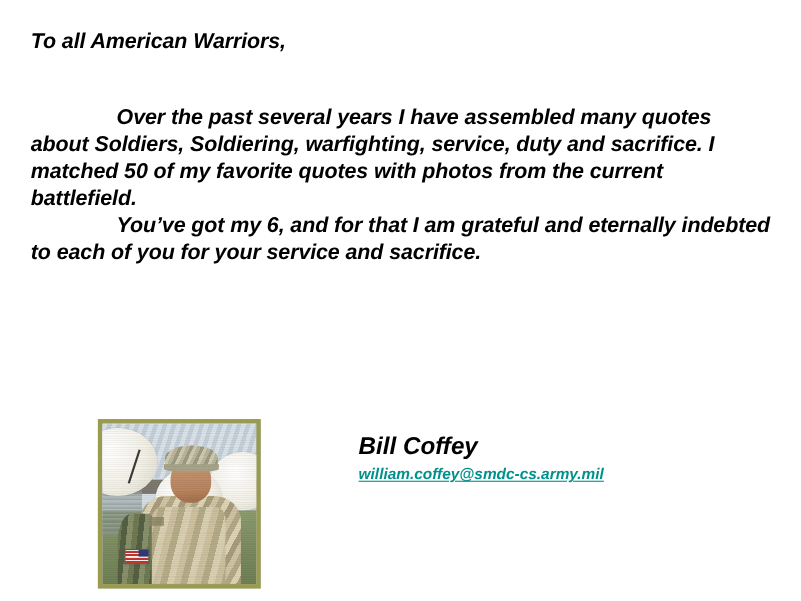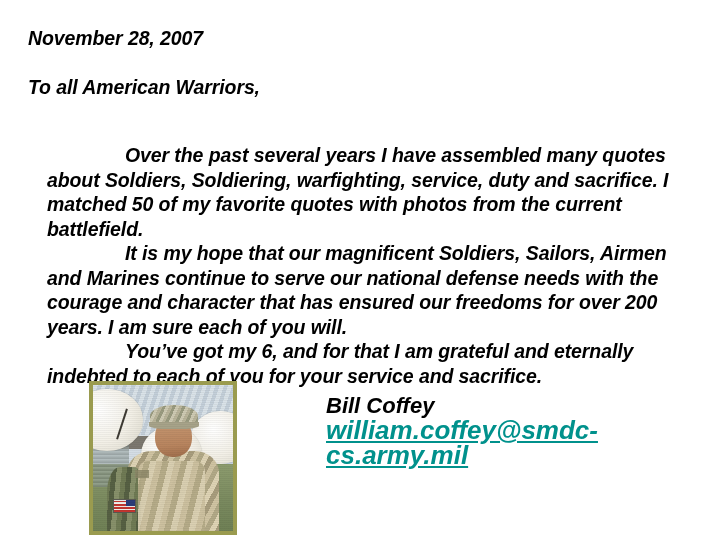--- a/index.html
+++ b/index.html
@@ -36,21 +36,21 @@
     font-style: italic;
     font-size: 19.5px;
     line-height: 24.5px;
     color: #000000;
     letter-spacing: -0.1px;
     margin: 0;
     text-align: left;
   }
   .line-date { margin-bottom: 24px; }
   .salutation { margin-bottom: 44px; }
-  .para { text-indent: 78px; margin-left: 19px; }
+  .para { text-indent: 78px; }
   .para + .para { margin-top: 0; }
 
   
   .photo-frame {
     position: absolute;
     left: 89px;
     top: 381px;
     width: 148px;
     height: 154px;
     border: 4px solid #9a9b4f;
@@ -203,42 +203,40 @@
     font-size: 22px;
     line-height: 25px;
     color: #000000;
     margin: 0;
   }
   .sig-email {
     display: inline-block;
     font-family: "Liberation Sans", sans-serif;
     font-weight: bold;
     font-style: italic;
-    font-size: 26px;
+    font-size: 14px;
     line-height: 25px;
     color: #00918c;
     text-decoration: underline;
     text-underline-offset: 2px;
     margin: 0;
     cursor: pointer;
   }
 </style>
 </head>
 <body>
 
 <div class="slide">
 
   <div class="letter">
-    <p class="line-date">November 28, 2007</p>
 
     <p class="salutation">To all American Warriors,</p>
 
     <p class="para">Over the past several years I have assembled many quotes about Soldiers, Soldiering, warfighting, service, duty and sacrifice. I matched 50 of my favorite quotes with photos from the current battlefield.</p>
 
-    <p class="para">It is my hope that our magnificent Soldiers, Sailors, Airmen and Marines continue to serve our national defense needs with the courage and character that has ensured our freedoms for over 200 years. I am sure each of you will.</p>
 
     <p class="para">You’ve got my 6, and for that I am grateful and eternally indebted to each of you for your service and sacrifice.</p>
   </div>
 
   <div class="photo-frame">
     <div class="photo-inner">
       <div class="ph-sky"></div>
       <div class="ph-roof"></div>
       <div class="ph-darkband"></div>
       <div class="ph-ground"></div>

